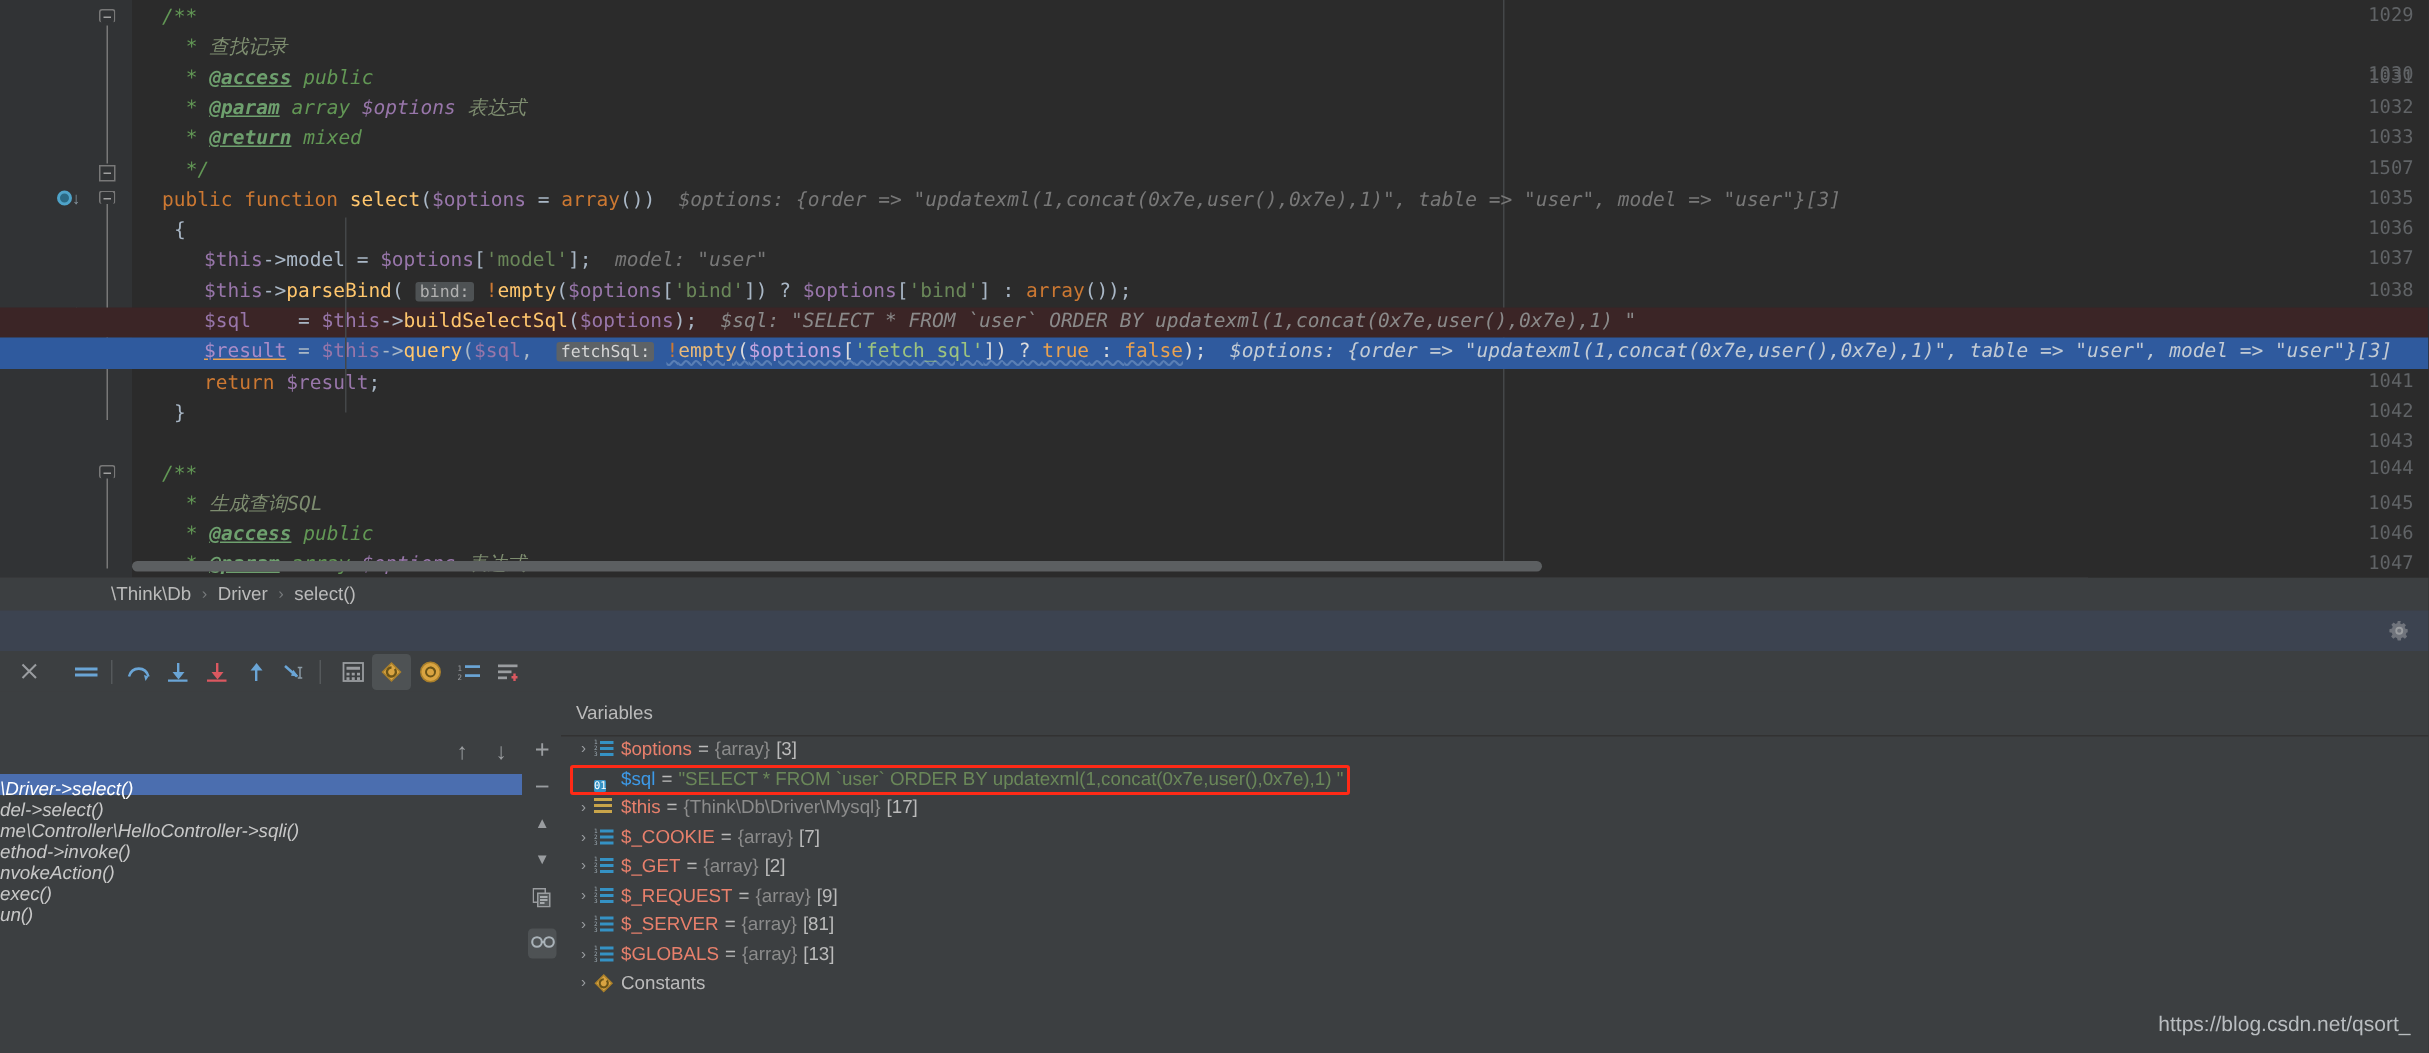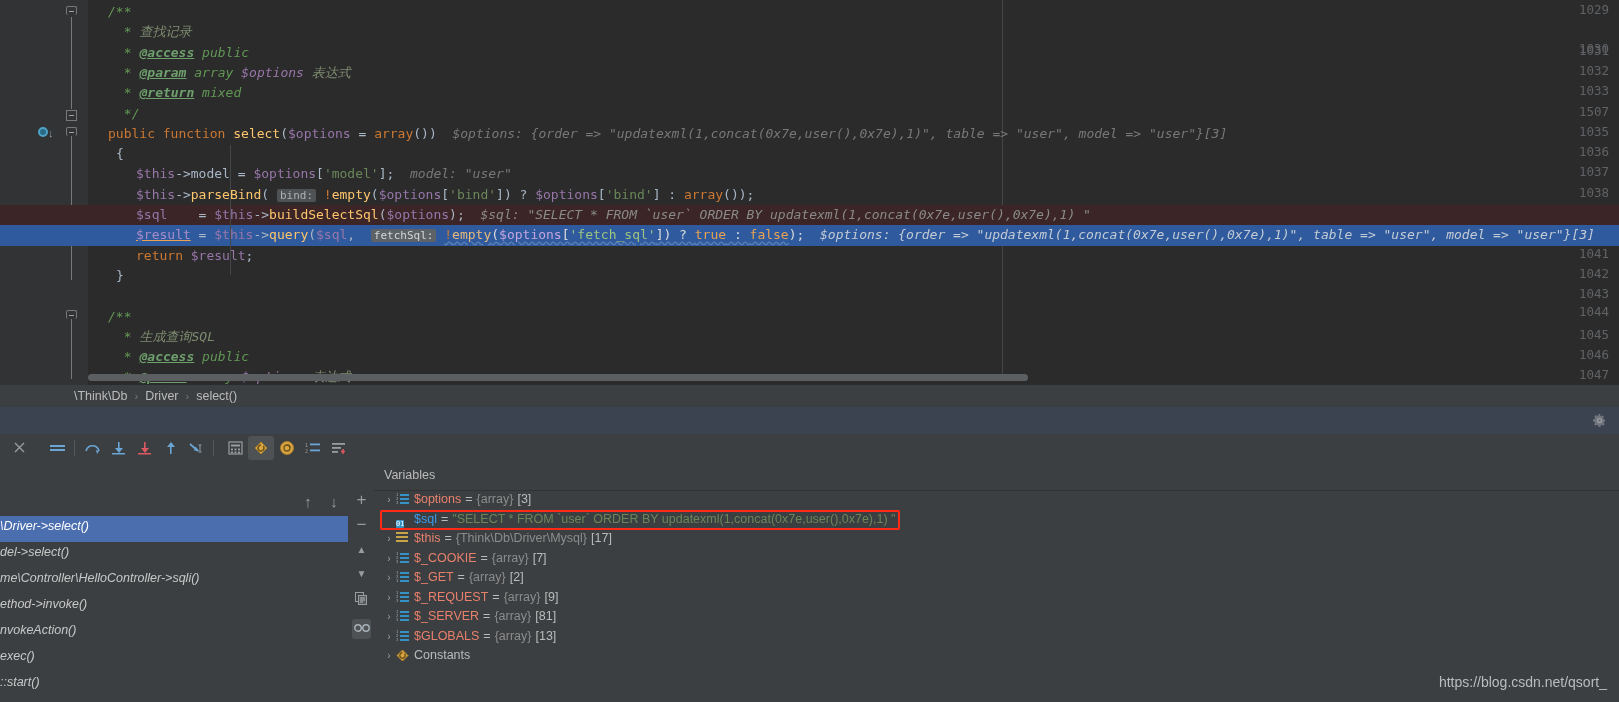--- a/index.html
+++ b/index.html
@@ -77,21 +77,21 @@
   .tsep{width:1px;height:16px;background:#55595b;margin:0 4px;}
 
   #dbody{position:absolute;left:0;top:27px;width:1619px;height:241px;}
   #framespane{position:absolute;left:0;top:0;width:348px;height:241px;background:#3c3f41;}
   #frametop{position:absolute;left:0;top:0;width:348px;height:29px;background:#3c3f41;
       border-bottom:1px solid #323232;}
   #framenav{position:absolute;left:0;top:29px;width:348px;height:26px;background:#3c3f41;}
   .navarrow{position:absolute;top:32px;width:18px;height:18px;color:#9a9da0;font-size:15px;
       text-align:center;line-height:18px;}
   #framelist{position:absolute;left:0;top:55px;width:348px;height:186px;overflow:hidden;}
-  .frame{height:26px;line-height:20.5px;padding-left:0;white-space:nowrap;
+  .frame{height:14px;line-height:20.5px;padding-left:0;white-space:nowrap;
       font-family:"Liberation Sans","DejaVu Sans",sans-serif;font-size:12.5px;font-style:italic;
       color:#c8c8c8;}
   .frame.sel{background:#4b6eaf;color:#ffffff;}
 
   #sidebtns{position:absolute;left:348px;top:0;width:26px;height:241px;background:#3c3f41;}
   .sbtn{position:absolute;left:4px;width:19px;height:18px;color:#9a9da0;font-size:14px;
       text-align:center;line-height:18px;}
   #varspane{position:absolute;left:374px;top:0;right:0;height:241px;background:#3c3f41;}
   #varshdr{height:29px;line-height:29px;padding-left:10px;color:#bbbbbb;font-size:12.5px;
       border-bottom:1px solid #323232;}
@@ -347,21 +347,21 @@
         <div class="navarrow" style="left:299px;top:3px;">↑</div>
         <div class="navarrow" style="left:325px;top:3px;">↓</div>
       </div>
       <div id="framelist">
           <div class="frame sel">\Driver-&gt;select()</div>
           <div class="frame">del-&gt;select()</div>
           <div class="frame">me\Controller\HelloController-&gt;sqli()</div>
           <div class="frame">ethod-&gt;invoke()</div>
           <div class="frame">nvokeAction()</div>
           <div class="frame">exec()</div>
-          <div class="frame">::start()</div>
+          <div class="frame">un()</div>
         </div>
     </div>
 
     <div id="sidebtns">
       <div class="sbtn" style="top:30px;font-size:17px;">+</div>
       <div class="sbtn" style="top:55px;font-size:17px;">−</div>
       <div class="sbtn" style="top:80px;font-size:10px;">▲</div>
       <div class="sbtn" style="top:104px;font-size:10px;">▼</div>
       <div class="sbtn" style="top:130px;">
         <svg width="13" height="13" viewBox="0 0 13 13">

